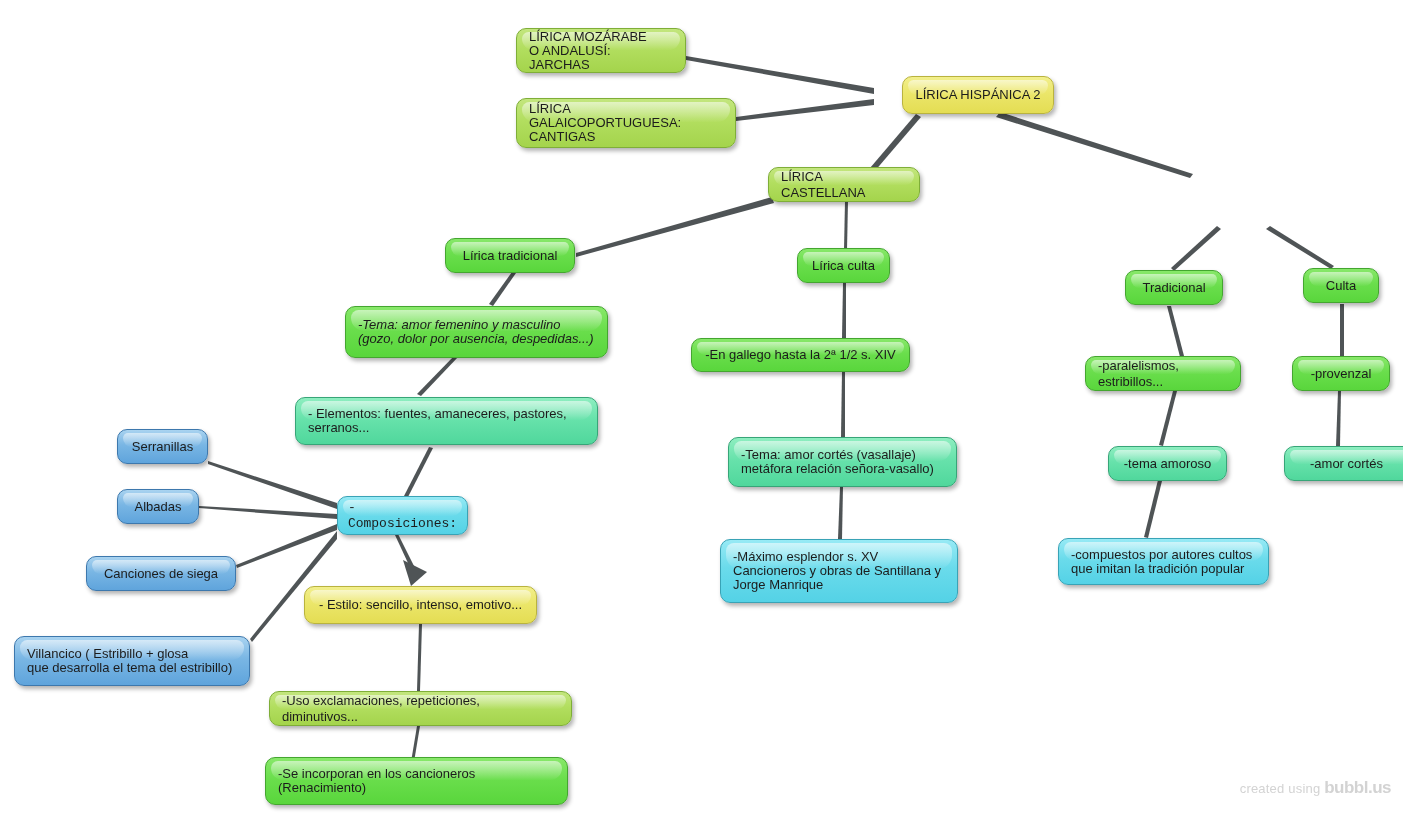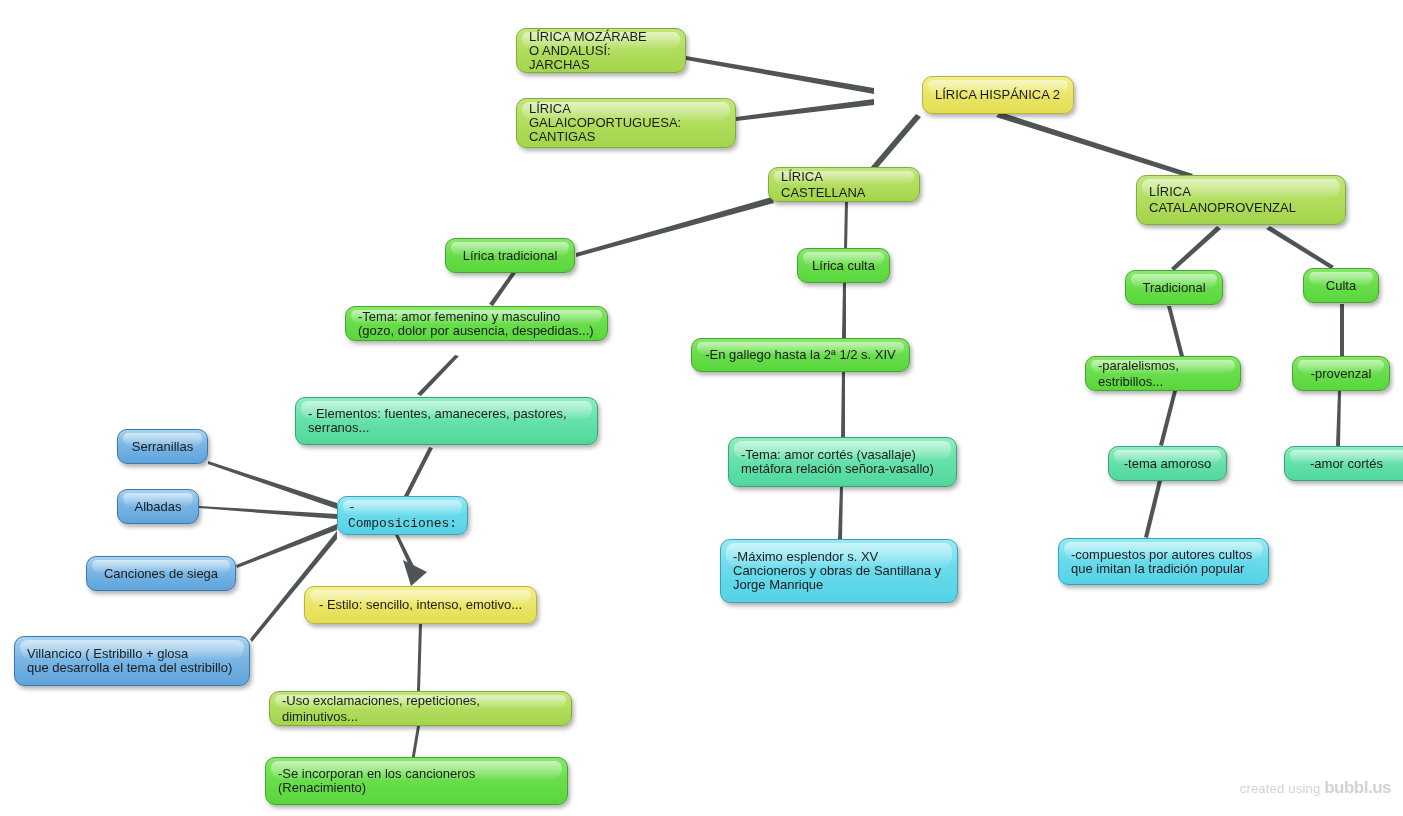--- a/index.html
+++ b/index.html
@@ -150,51 +150,48 @@
       <polygon points="1177,391 1163,446 1159,445 1173,391"></polygon>
 
       <polygon points="1162,481 1148,538 1144,537 1158,480"></polygon>
 
       <polygon points="1340,304 1340,356 1344,356 1344,304"></polygon>
 
       <polygon points="1338,391 1336,446 1340,446 1341,391"></polygon>
     </g>
   </svg>
 
-  <div class="node c-yellow" style="left:922px; top:76px; width:152px; height:38px; justify-content:flex-start;">
+  <div class="node c-yellow" style="left:902px; top:76px; width:152px; height:38px; justify-content:center;">
     <span class="txt">LÍRICA HISPÁNICA 2</span>
   </div>
 
   <div class="node c-ltgreen ml2" style="left:516px; top:28px; width:170px; height:45px;">
     <span class="txt">LÍRICA MOZÁRABE
 O ANDALUSÍ: JARCHAS</span>
   </div>
 
   <div class="node c-ltgreen ml2" style="left:516px; top:98px; width:220px; height:50px;">
     <span class="txt">LÍRICA GALAICOPORTUGUESA:
 CANTIGAS</span>
   </div>
 
   <div class="node c-ltgreen" style="left:768px; top:167px; width:152px; height:35px; justify-content:center;">
     <span class="txt">LÍRICA CASTELLANA</span>
   </div>
 
-  <div class="node c-ltgreen" style="left:1136px; top:175px; width:210px; height:50px; justify-content:center;">
-    <span class="txt">LÍRICA CATALANOPROVENZAL</span>
-  </div>
 
   <div class="node c-green" style="left:445px; top:238px; width:130px; height:35px; justify-content:center;">
     <span class="txt">Lírica tradicional</span>
   </div>
 
   <div class="node c-green" style="left:797px; top:248px; width:93px; height:35px; justify-content:center;">
     <span class="txt">Lírica culta</span>
   </div>
 
-  <div class="node c-green ml2" style="left:345px; top:306px; width:263px; height:35px;">
+  <div class="node c-green ml2" style="left:345px; top:306px; width:263px; height:52px;font-style:italic;">
     <span class="txt">-Tema: amor femenino y masculino
 (gozo, dolor por ausencia, despedidas...)</span>
   </div>
 
   <div class="node c-mint ml2" style="left:295px; top:397px; width:303px; height:48px;">
     <span class="txt">- Elementos: fuentes, amaneceres, pastores,
 serranos...</span>
   </div>
 
   <div class="node c-cyan" style="left:337px; top:496px; width:131px; height:39px; justify-content:center;font-family:Liberation Mono, monospace;">

